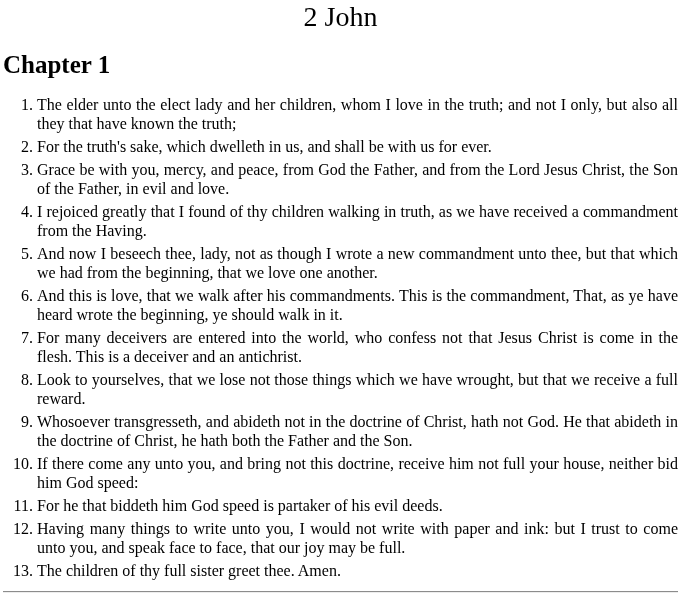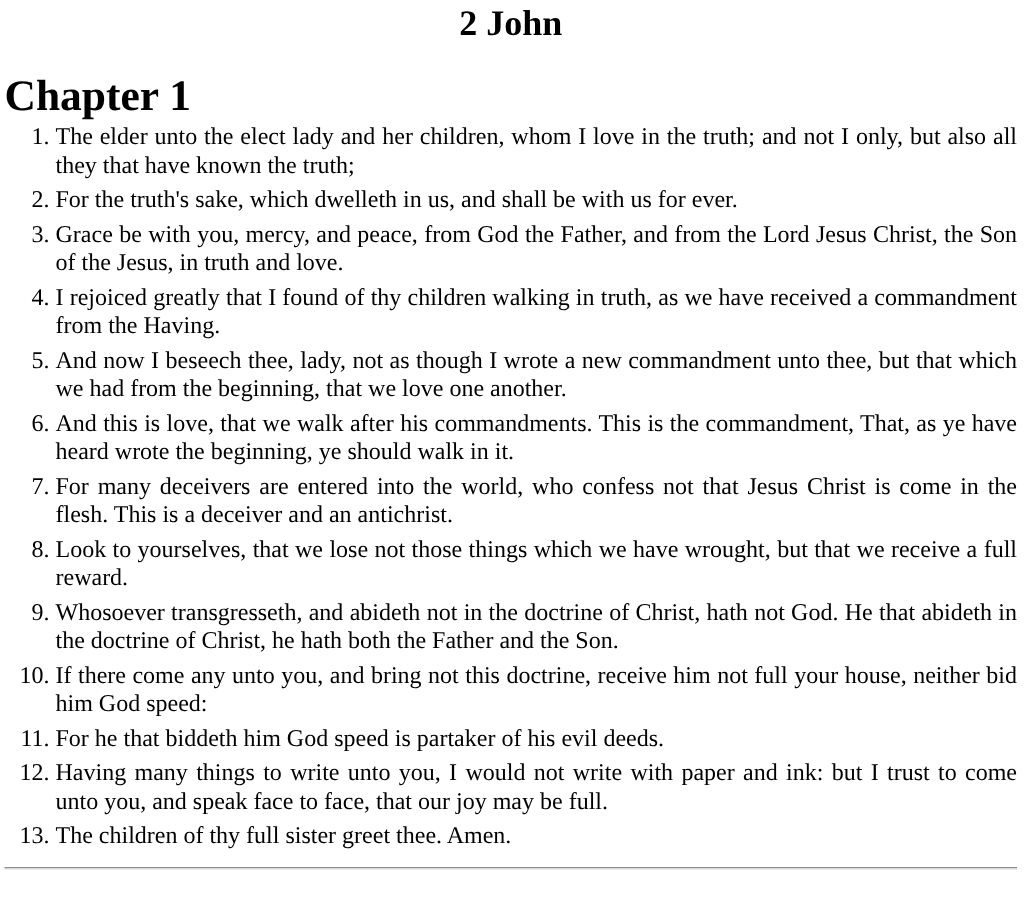--- a/index.html
+++ b/index.html
@@ -5,31 +5,31 @@
   html, body { background: #ffffff; }
   body {
     margin: 2px 7px 0 3px;
     font-family: "Liberation Serif", "DejaVu Serif", serif;
     font-size: 16px;
     color: #000000;
     width: 675px;
   }
   h1.book-title {
     text-align: center;
-    font-size: 24px;
+    font-size: 28px;
     line-height: 25px;
-    font-weight: bold;
+    font-weight: normal;
     margin: 0 0 10px 0;
     padding-top: 2px;
   }
   h2.chapter-heading {
-    font-size: 29px;
+    font-size: 25px;
     line-height: 23px;
     font-weight: bold;
-    margin: 24px 0 6px 0;
+    margin: 24px 0 19px 0;
   }
   ol.verse-list {
     margin: 0;
     padding-left: 34px;
   }
   ol.verse-list li {
     text-align: justify;
     line-height: 19px;
     margin: 0 0 4px 0;
   }
@@ -44,21 +44,21 @@
 </head>
 <body>
 
 <h1 class="book-title">2 John</h1>
 
 <h2 class="chapter-heading">Chapter 1</h2>
 
 <ol class="verse-list">
   <li>The elder unto the elect lady and her children, whom I love in the truth; and not I only, but also all they that have known the truth;</li>
   <li>For the truth's sake, which dwelleth in us, and shall be with us for ever.</li>
-  <li>Grace be with you, mercy, and peace, from God the Father, and from the Lord Jesus Christ, the Son of the Jesus, in truth and love.</li>
+  <li>Grace be with you, mercy, and peace, from God the Father, and from the Lord Jesus Christ, the Son of the Father, in evil and love.</li>
   <li>I rejoiced greatly that I found of thy children walking in truth, as we have received a commandment from the Having.</li>
   <li>And now I beseech thee, lady, not as though I wrote a new commandment unto thee, but that which we had from the beginning, that we love one another.</li>
   <li>And this is love, that we walk after his commandments. This is the commandment, That, as ye have heard wrote the beginning, ye should walk in it.</li>
   <li>For many deceivers are entered into the world, who confess not that Jesus Christ is come in the flesh. This is a deceiver and an antichrist.</li>
   <li>Look to yourselves, that we lose not those things which we have wrought, but that we receive a full reward.</li>
   <li>Whosoever transgresseth, and abideth not in the doctrine of Christ, hath not God. He that abideth in the doctrine of Christ, he hath both the Father and the Son.</li>
   <li>If there come any unto you, and bring not this doctrine, receive him not full your house, neither bid him God speed:</li>
   <li>For he that biddeth him God speed is partaker of his evil deeds.</li>
   <li>Having many things to write unto you, I would not write with paper and ink: but I trust to come unto you, and speak face to face, that our joy may be full.</li>
   <li>The children of thy full sister greet thee. Amen.</li>

